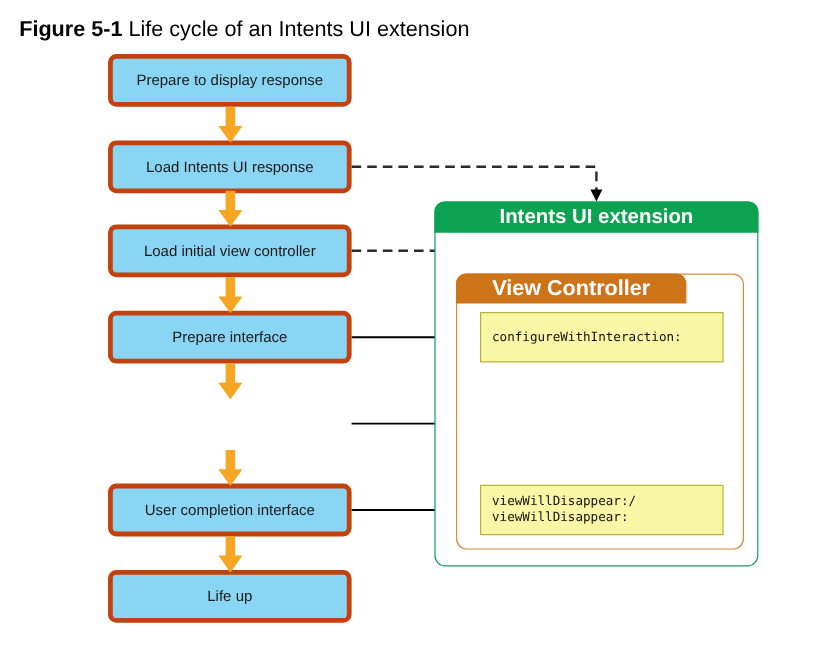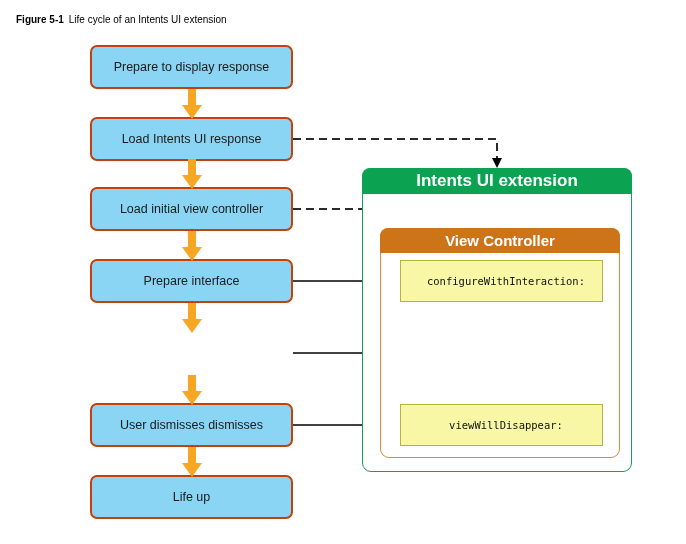--- a/index.html
+++ b/index.html
@@ -16,41 +16,41 @@
     height: 544px;
     background: #ffffff;
     overflow: hidden;
   }
 
   
   .caption {
     position: absolute;
     left: 16px;
     top: 14px;
-    font-size: 10px;
+    font-size: 18px;
     color: #000000;
     white-space: nowrap;
   }
   .caption .cap-label {
     font-weight: bold;
   }
   .caption .cap-text {
     font-weight: normal;
     margin-left: 5px;
   }
 
   
   .flow-box {
     position: absolute;
     left: 90px;
     width: 203px;
     height: 44px;
     box-sizing: border-box;
     background: #8ad5f3;
-    border: 2px solid #c2410c;
+    border: 4px solid #c2410c;
     border-radius: 7px;
     display: flex;
     align-items: center;
     justify-content: center;
     font-size: 12.5px;
     color: #1a1a1a;
   }
 
   
   .flow-arrow {
@@ -116,51 +116,50 @@
     height: 230px;
     box-sizing: border-box;
     border: 1.5px solid #d98a3e;
     border-radius: 9px;
     background: #ffffff;
   }
   .vc-panel-header {
     position: absolute;
     left: -1px;
     top: -1px;
-    width: 240px;
+    width: 192px;
     height: 25px;
     box-sizing: border-box;
     background: #cd7419;
     border-radius: 8px 8px 0 0;
     display: flex;
     align-items: center;
     justify-content: center;
     color: #ffffff;
-    font-size: 15px;
+    font-size: 18px;
     font-weight: bold;
   }
 
   
   .code-box {
     position: absolute;
     left: 400px;
     width: 203px;
     height: 42px;
     box-sizing: border-box;
     background: #f7f7a6;
     border: 1px solid #b5b53d;
     display: flex;
     flex-direction: column;
     justify-content: center;
     padding-left: 9px;
     font-family: "DejaVu Sans Mono", monospace;
     font-size: 10.5px;
     line-height: 13px;
     color: #111111;
-    align-items: center;
   }
 
   
   .connectors {
     position: absolute;
     left: 0;
     top: 0;
     width: 686px;
     height: 544px;
     pointer-events: none;
@@ -200,37 +199,38 @@
   <div class="vc-panel">
     <div class="vc-panel-header">View Controller</div>
   </div>
 
   <div class="code-box" style="top:260px">
     <span>configureWithInteraction:</span>
   </div>
 
 
   <div class="code-box" style="top:404px">
+    <span>viewWillDisappear:/</span>
     <span>viewWillDisappear:</span>
   </div>
 
   <div class="flow-box" style="top:45px">
     <span>Prepare to display response</span>
   </div>
   <div class="flow-box" style="top:117px">
     <span>Load Intents UI response</span>
   </div>
   <div class="flow-box" style="top:259px">
     <span>Prepare interface</span>
   </div>
   <div class="flow-box" style="top:187px">
     <span>Load initial view controller</span>
   </div>
   <div class="flow-box" style="top:403px">
-    <span>User dismisses dismisses</span>
+    <span>User completion interface</span>
   </div>
   <div class="flow-box" style="top:475px">
     <span>Life up</span>
   </div>
 
   <div class="flow-arrow" style="top:89px">
     <div class="shaft"></div>
     <div class="head"></div>
   </div>
   <div class="flow-arrow" style="top:159px">

